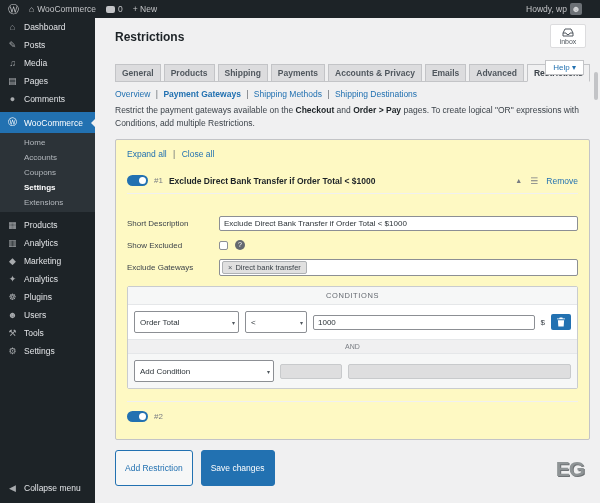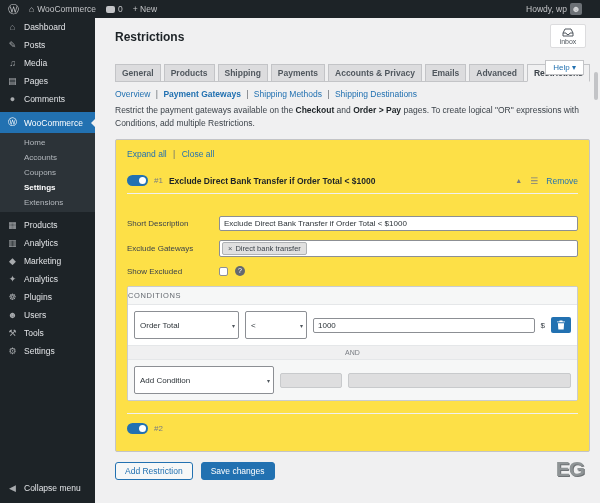--- a/index.html
+++ b/index.html
@@ -64,21 +64,21 @@
   
   .subnav { margin:7px 0 5px; font-size:8.5px; color:#2271b1; }
   .subnav a { color:#2271b1; text-decoration:none; cursor:pointer; }
   .subnav .current { font-weight:bold; }
   .subnav .sep { color:#646970; margin:0 3px; }
 
   .desc { font-size:8.5px; line-height:1.55; color:#3c434a; max-width:472px; margin-bottom:9px; }
   .desc b { color:#1d2327; }
 
   
-  .panel { background:#fde047; border:1px solid #c3c4c7; border-radius:2px; width:475px; padding:9px 11px 10px; }
+  .panel { background:#fef9c3; border:1px solid #c3c4c7; border-radius:2px; width:475px; padding:9px 11px 10px; }
   .expand-row { font-size:8.5px; color:#2271b1; margin-bottom:10px; }
   .expand-row a { color:#2271b1; cursor:pointer; }
   .expand-row .sep { color:#646970; margin:0 4px; }
 
   .restriction-header { display:flex; align-items:center; gap:6px; padding:6px 0 7px; border-bottom:1px solid #f0f0f1; }
   .toggle { width:21px; height:11px; background:#2271b1; border-radius:6px; position:relative; flex:0 0 21px; cursor:pointer; }
   .toggle .knob { position:absolute; right:2px; top:2px; width:7px; height:7px; background:#fff; border-radius:50%; }
   .r-num { font-size:8px; color:#787c82; }
   .r-title { font-size:8.5px; font-weight:bold; color:#1d2327; flex:1; }
   .r-collapse { font-size:7px; color:#787c82; cursor:pointer; }
@@ -97,41 +97,41 @@
   .tag-chip {
     background:#e0e0e0; border:1px solid #aeb1b4; border-radius:2px; font-size:7.5px; color:#3c434a;
     padding:1px 5px; display:flex; gap:3px; align-items:center; cursor:default;
   }
   .tag-chip .x { cursor:pointer; color:#50575e; }
   .checkbox { width:9px; height:9px; border:1px solid #8c8f94; border-radius:2px; background:#fff; cursor:pointer; }
   .help-dot { width:10px; height:10px; border-radius:50%; background:#646970; color:#fff; font-size:7px; line-height:10px; text-align:center; margin-left:7px; cursor:pointer; }
 
   
   .cond-box { border:1px solid #c9cccf; border-radius:2px; margin-top:10px; }
-  .cond-head { text-align:left; font-size:7.5px; letter-spacing:.6px; color:#646970; background:#f6f7f7; padding:4px 0; border-bottom:1px solid #e5e7e9; }
+  .cond-head { text-align:center; font-size:7.5px; letter-spacing:.6px; color:#646970; background:#f6f7f7; padding:4px 0; border-bottom:1px solid #e5e7e9; }
   .cond-row { display:flex; gap:6px; align-items:center; padding:6px; background:#fff; }
-  .sel { position:relative; height:28px; border:1px solid #8c8f94; border-radius:2px; background:#fff; font-size:8px; color:#2c3338; display:flex; align-items:center; padding:0 14px 0 5px; cursor:pointer; white-space:nowrap; }
+  .sel { position:relative; height:22px; border:1px solid #8c8f94; border-radius:2px; background:#fff; font-size:8px; color:#2c3338; display:flex; align-items:center; padding:0 14px 0 5px; cursor:pointer; white-space:nowrap; }
   .sel .arrow { position:absolute; right:3px; font-size:6px; color:#50575e; }
   .sel-field { width:105px; }
   .sel-op { width:62px; }
   .amount { flex:1; }
   .currency { font-size:8px; color:#3c434a; }
   .trash-btn { width:20px; height:16px; background:#2271b1; border:none; border-radius:2px; display:flex; align-items:center; justify-content:center; cursor:pointer; flex:0 0 20px; }
   .and-row { text-align:center; font-size:7px; color:#787c82; background:#f0f0f1; padding:3px 0; border-top:1px solid #e5e7e9; border-bottom:1px solid #e5e7e9; }
   .add-row { display:flex; gap:6px; align-items:center; padding:6px; background:#f6f7f7; }
   .sel-add { width:140px; }
   .dis-box { height:15px; background:#dededf; border:1px solid #c8cacc; border-radius:2px; }
   .dis-box.short { width:62px; }
   .dis-box.long { flex:1; }
 
   .restriction2 { margin-top:12px; border-bottom:none; border-top:1px solid #f0f0f1; padding-top:9px; }
 
   
   .btn-row { display:flex; gap:8px; margin-top:10px; }
-  .btn { font-size:8.5px; border-radius:3px; padding:3px 9px; cursor:pointer; font-family:"Liberation Sans", sans-serif; }
+  .btn { font-size:8.5px; border-radius:3px; padding:12px 9px; cursor:pointer; font-family:"Liberation Sans", sans-serif; }
   .btn-secondary { background:#f6f7f7; border:1px solid #2271b1; color:#2271b1; }
   .btn-primary { background:#2271b1; border:1px solid #2271b1; color:#fff; }
 
   .watermark { position:absolute; bottom:22px; right:16px; font-size:21px; font-weight:bold; color:#8f9496; letter-spacing:-1px; text-shadow:1px 1px 0 #6e7275; }
 </style>
 </head>
 <body>
 
 <div class="admin-bar">
   <span class="ab-item">
@@ -287,38 +287,38 @@
       <span class="r-collapse">▲</span>
       <span class="r-drag">☰</span>
       <a class="r-remove">Remove</a>
     </div>
 
     <div class="form-area">
       <div class="form-row">
         <span class="lbl">Short Description</span>
         <span class="fld">
           <input class="txt-input" type="text" value="Exclude Direct Bank Transfer if Order Total &lt; $1000" style="">
+        </span>
+      </div>
+      <div class="form-row">
+        <span class="lbl">Show Excluded</span>
+        <span class="fld">
+          <span class="checkbox"></span>
+          <span class="help-dot">?</span>
         </span>
       </div>
       <div class="form-row">
         <span class="lbl">Exclude Gateways</span>
         <span class="fld">
           <span class="tag-box">
             <span class="tag-chip">
               <span class="x">×</span>
               <span>Direct bank transfer</span>
             </span>
           </span>
-        </span>
-      </div>
-      <div class="form-row">
-        <span class="lbl">Show Excluded</span>
-        <span class="fld">
-          <span class="checkbox"></span>
-          <span class="help-dot">?</span>
         </span>
       </div>
 
       <div class="cond-box">
         <div class="cond-head">CONDITIONS</div>
         <div class="cond-row">
           <span class="sel sel-field">
             <span>Order Total</span>
             <span class="arrow">▾</span>
           </span>

